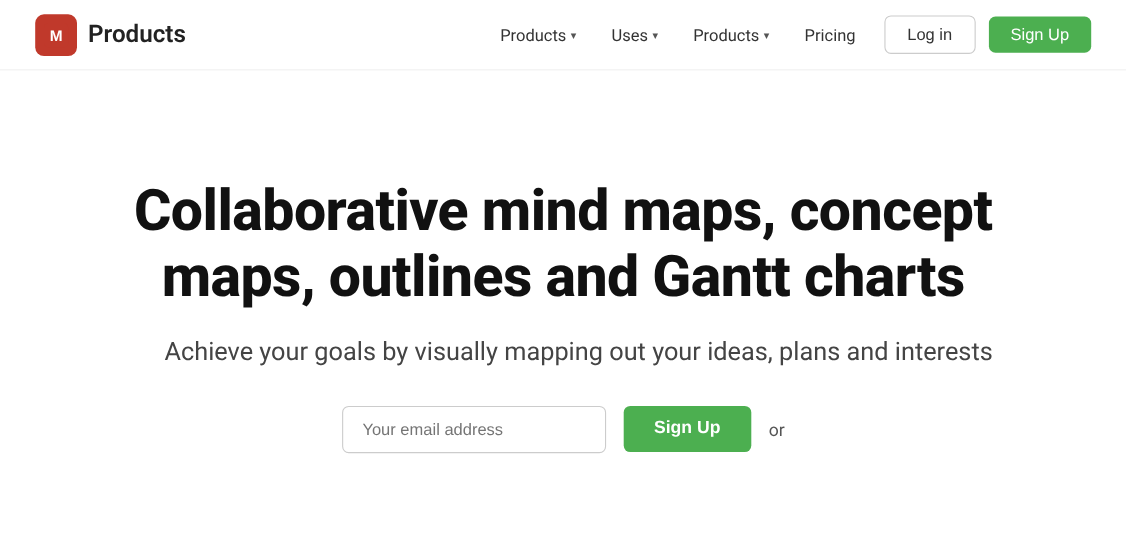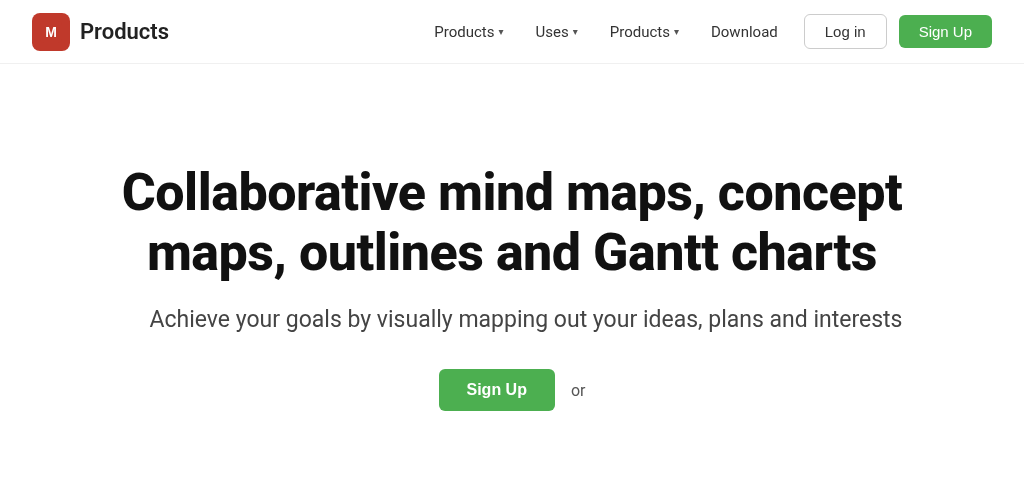--- a/index.html
+++ b/index.html
@@ -193,27 +193,28 @@
     </div>
     <div class="nav-item">
       <span>Uses</span>
       <span class="chevron">▾</span>
     </div>
     <div class="nav-item">
       <span>Products</span>
       <span class="chevron">▾</span>
     </div>
     <div class="nav-item">
-      <span>Download</span>
+      <span>Pricing</span>
     </div>
     <button class="btn-login">Log in</button>
     <button class="btn-signup-nav">Sign Up</button>
   </nav>
 </header>
 
 <main>
   <h1 class="headline">Collaborative mind maps, concept maps, outlines and Gantt charts</h1>
   <p class="subheadline">Achieve your goals by visually mapping out your ideas, plans and interests</p>
   <div class="cta-area">
+    <input class="email-input" type="email" placeholder="Your email address" style="">
     <button class="btn-signup-main">Sign Up</button>
     <span class="or-text">or</span>
   </div>
 </main>
 
 </body></html>

